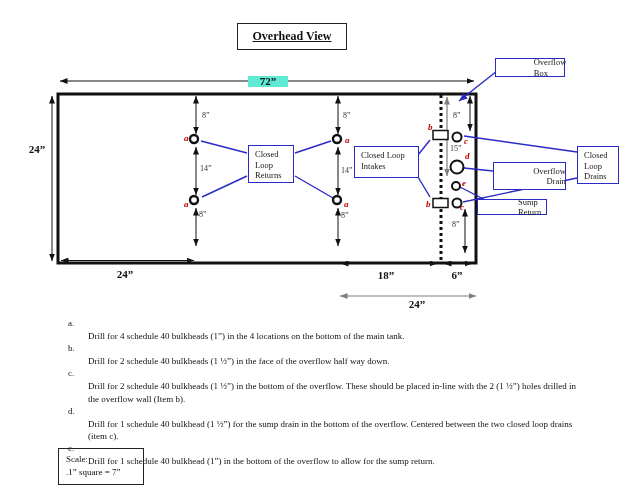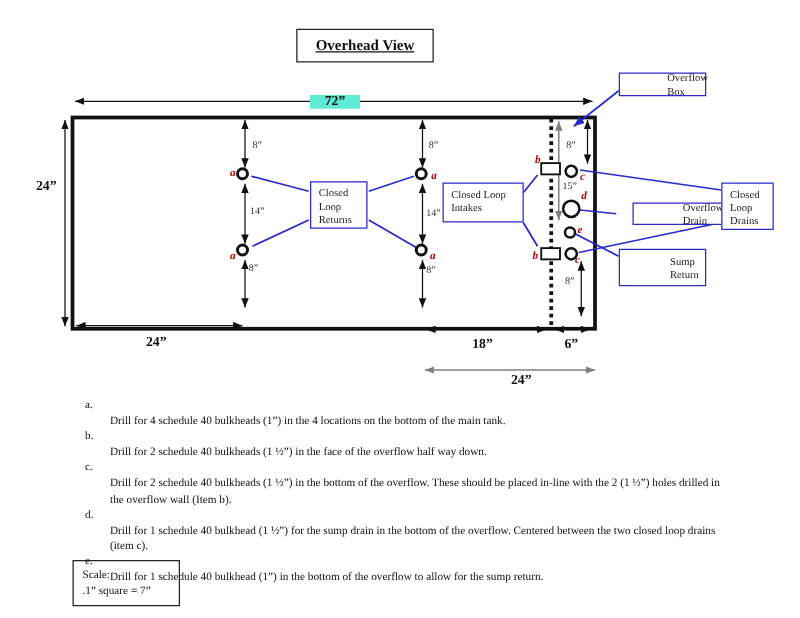--- a/index.html
+++ b/index.html
@@ -143,31 +143,31 @@
     <div>Closed</div>
     <div>Loop</div>
     <div>Returns</div>
   </div>
 
   <div class="abs callout multi" style="left:354px;top:146px;width:65px;height:32px;">
     <div>Closed Loop</div>
     <div>Intakes</div>
   </div>
 
-  <div class="abs callout center" style="left:506px;top:162px;width:73px;height:18px;">
+  <div class="abs callout center" style="left:493px;top:162px;width:73px;height:28px;text-align:right;">
     <span>Overflow Drain</span>
   </div>
 
   <div class="abs callout multi" style="left:577px;top:146px;width:42px;height:38px;">
     <div>Closed</div>
     <div>Loop</div>
     <div>Drains</div>
   </div>
 
-  <div class="abs callout center" style="left:495px;top:199px;width:70px;height:30px;">
+  <div class="abs callout center" style="left:477px;top:199px;width:70px;height:16px;">
     <span>Sump Return</span>
   </div>
 
   <div class="abs notes">
     <div class="note-row">
       <span class="note-letter">a.</span>
       <span class="note-text">Drill for 4 schedule 40 bulkheads (1”) in the 4 locations on the bottom of the main tank.</span>
     </div>
     <div class="note-row">
       <span class="note-letter">b.</span>

